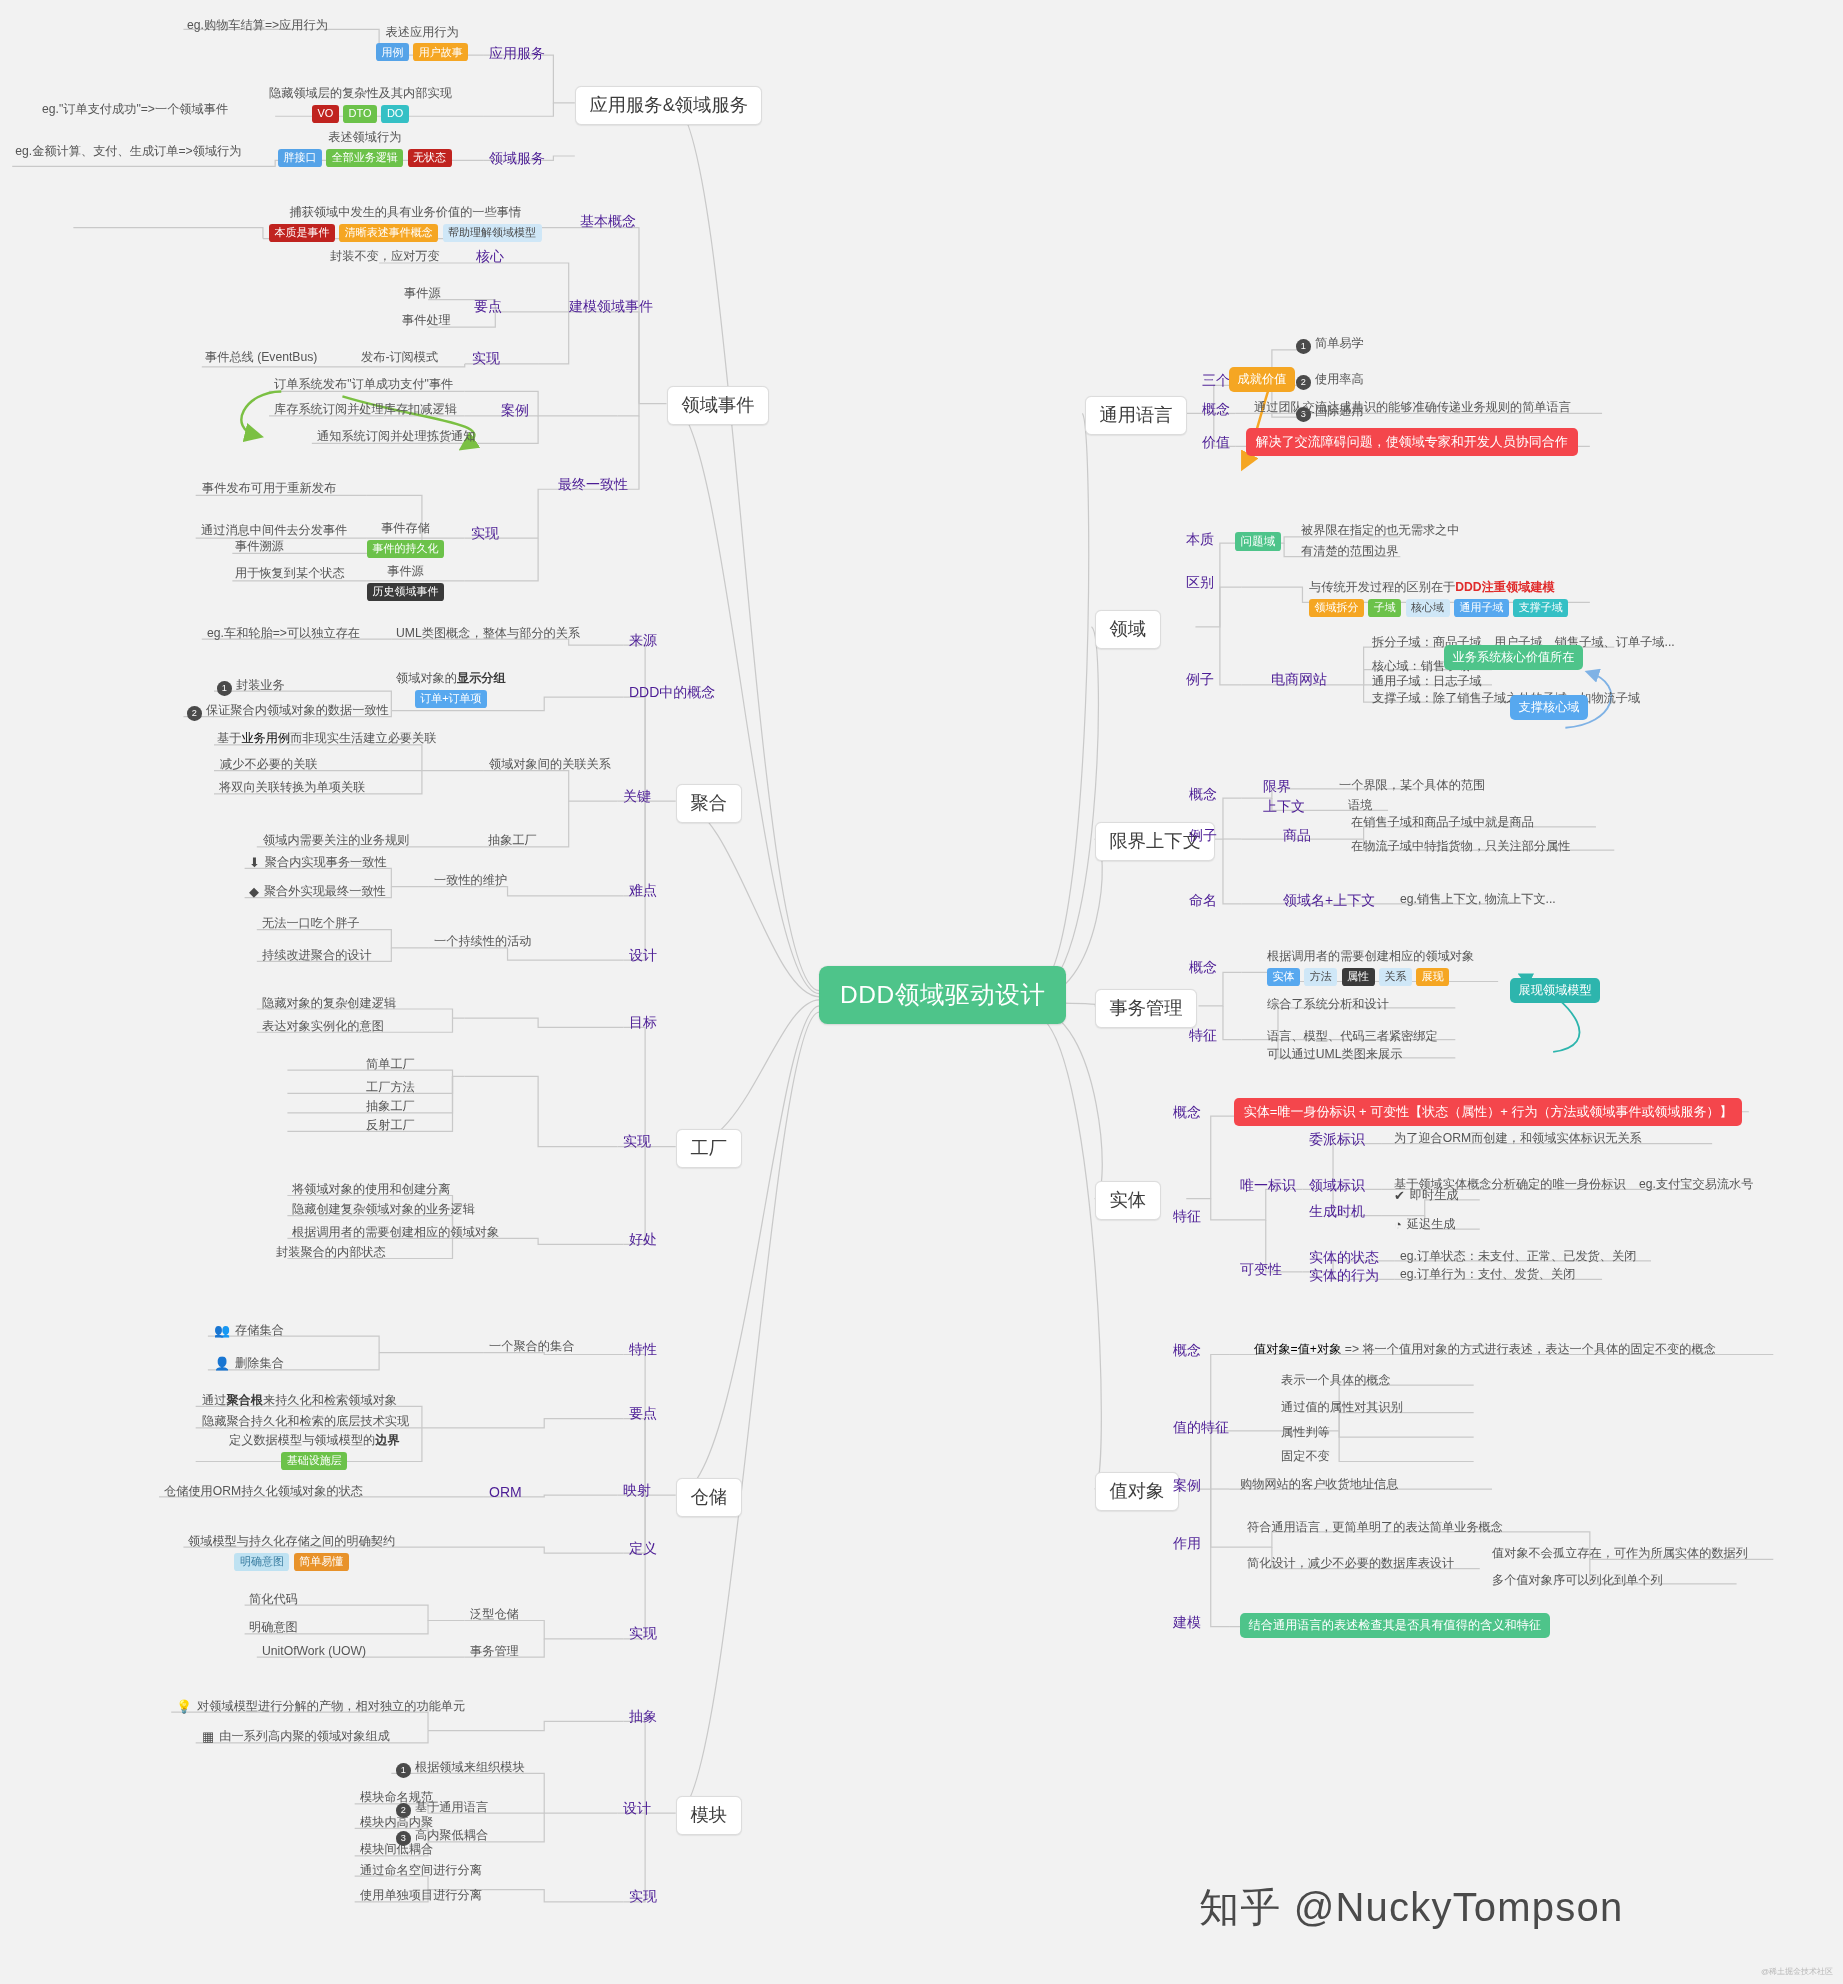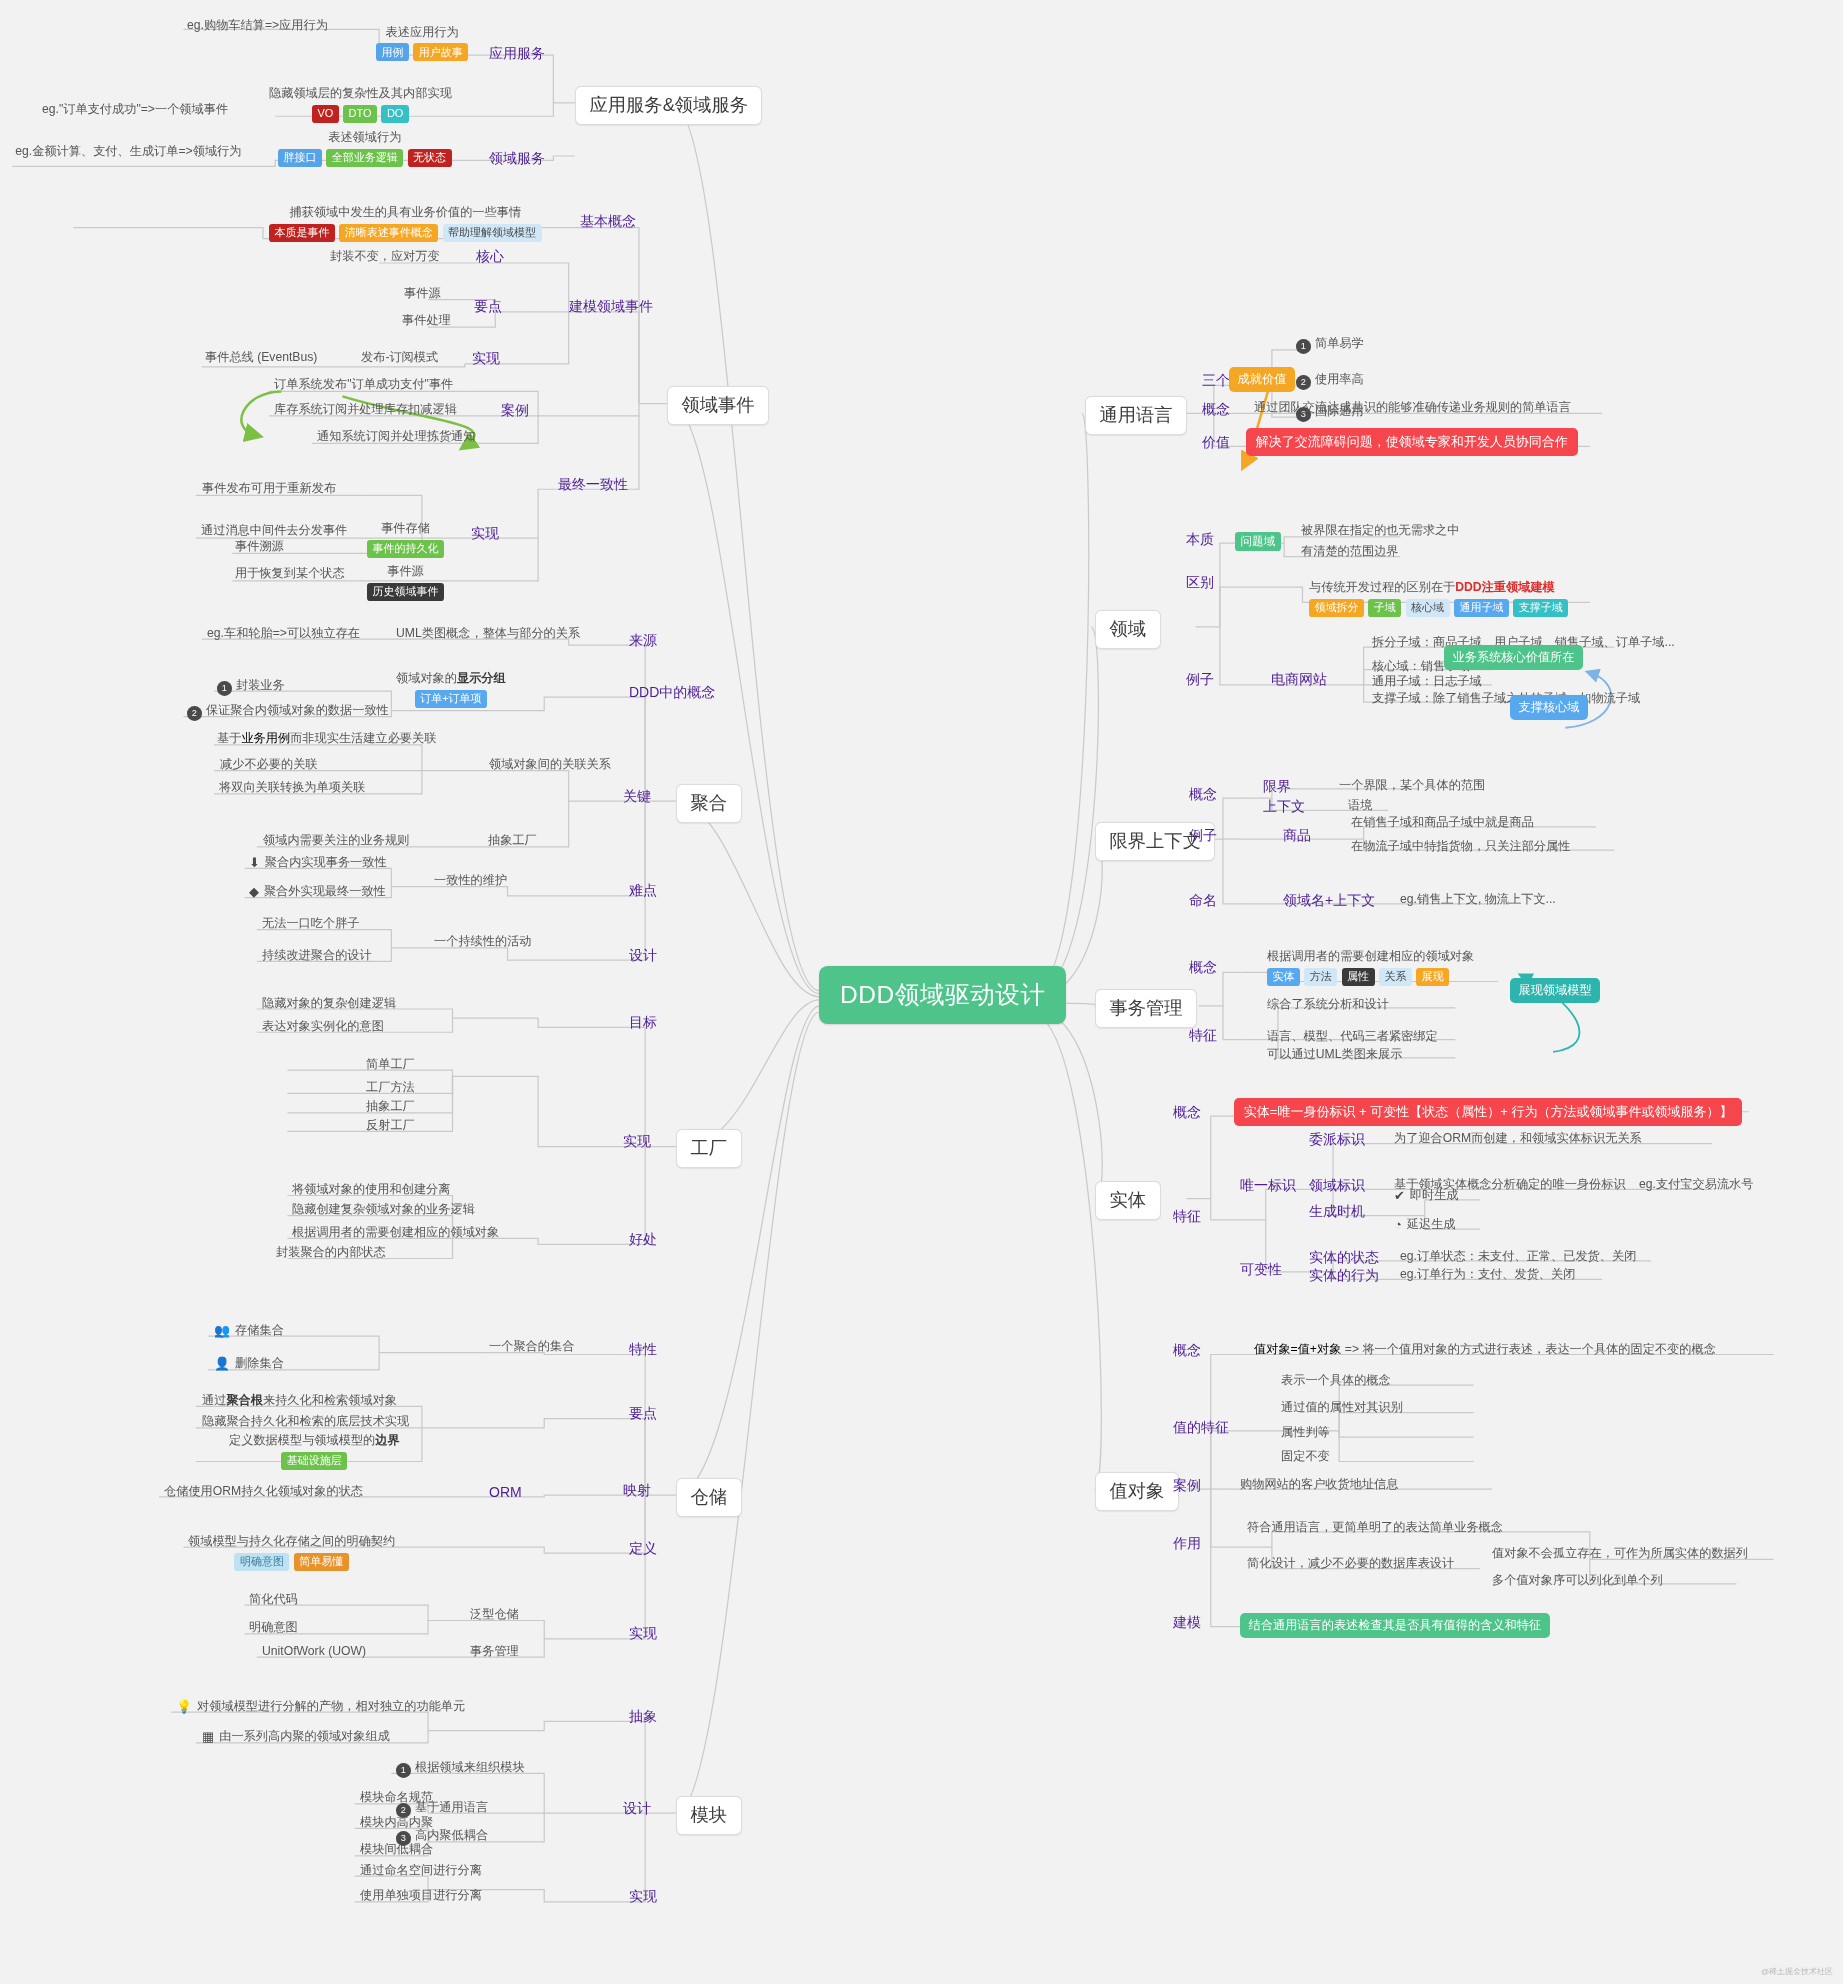--- a/index.html
+++ b/index.html
@@ -703,16 +703,17 @@
 
   <div class="node lbl" style="left:1240px; top:1477px;">购物网站的客户收货地址信息</div>
 
   <div class="node lbl" style="left:1247px; top:1520px;">符合通用语言，更简单明了的表达简单业务概念</div>
   <div class="node lbl" style="left:1247px; top:1556px;">简化设计，减少不必要的数据库表设计</div>
   <div class="node lbl" style="left:1492px; top:1546px;">值对象不会孤立存在，可作为所属实体的数据列</div>
   <div class="node lbl" style="left:1492px; top:1573px;">多个值对象序可以列化到单个列</div>
 
   <div class="node bubble green" style="left:1240px; top:1613px;">结合通用语言的表述检查其是否具有值得的含义和特征</div>
 
+  <div class="wm" style="left:1199px; top:1880px;">知乎 @NuckyTompson</div>
   <div class="credit" style="left:1761px; top:1966px;">@稀土掘金技术社区</div>
 
 </div>
 
 
 </body></html>

